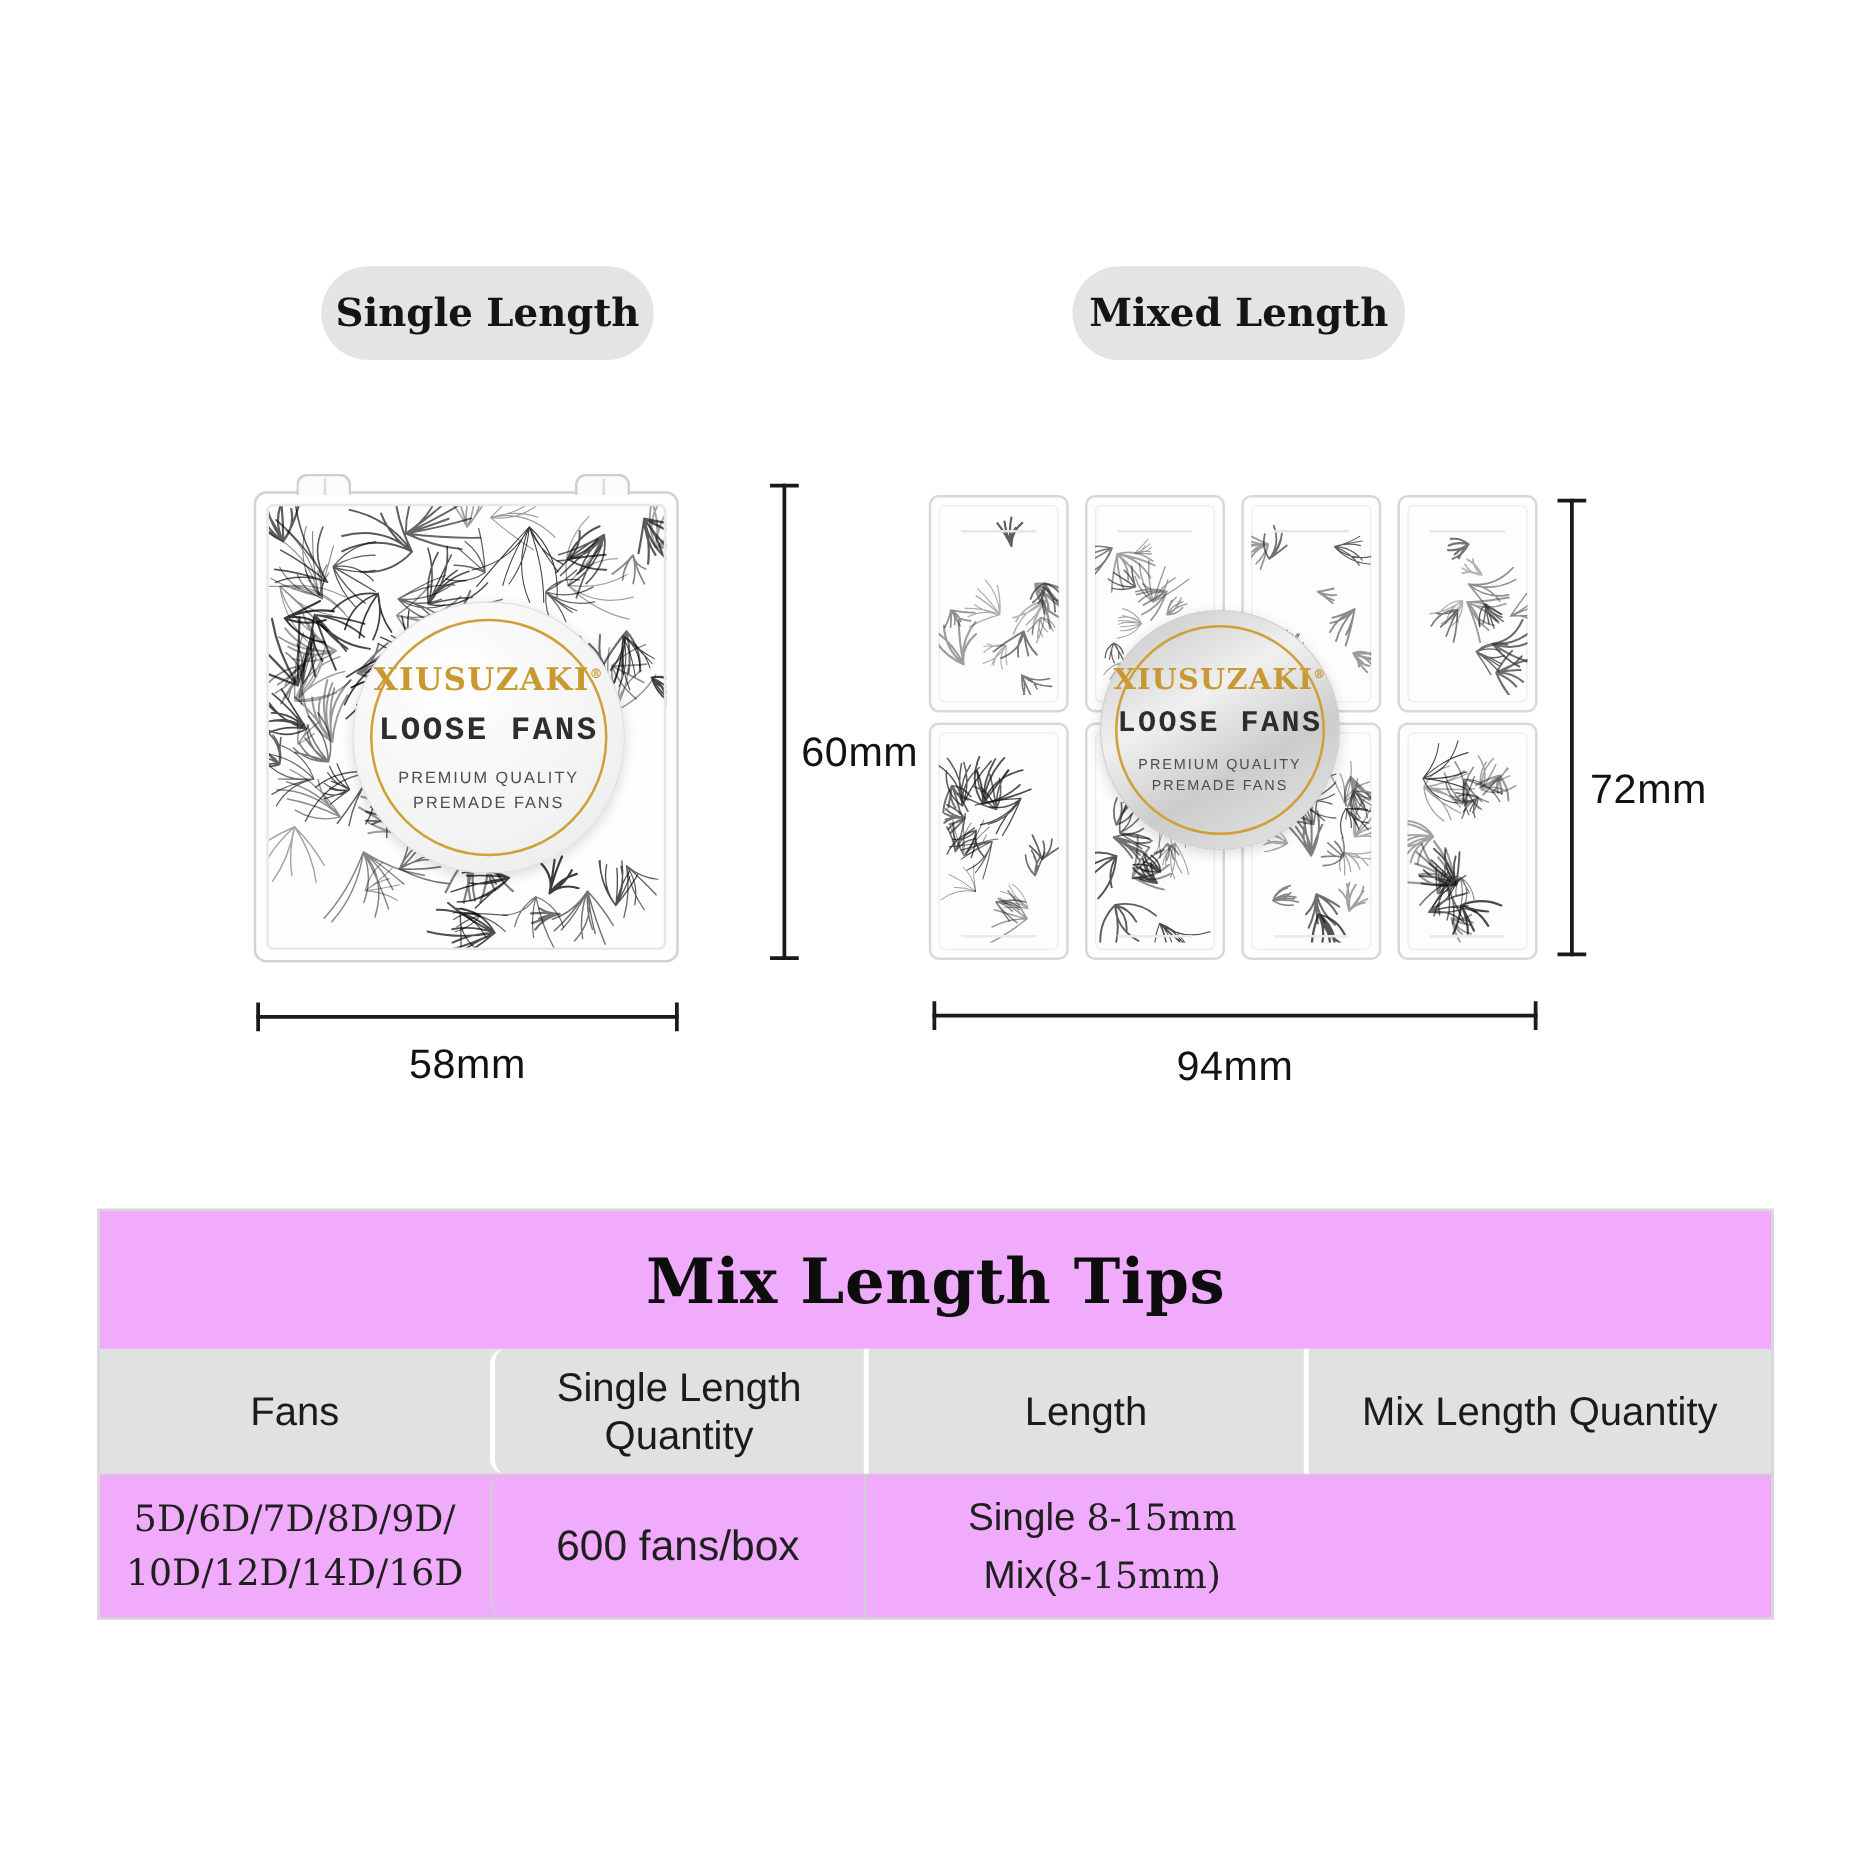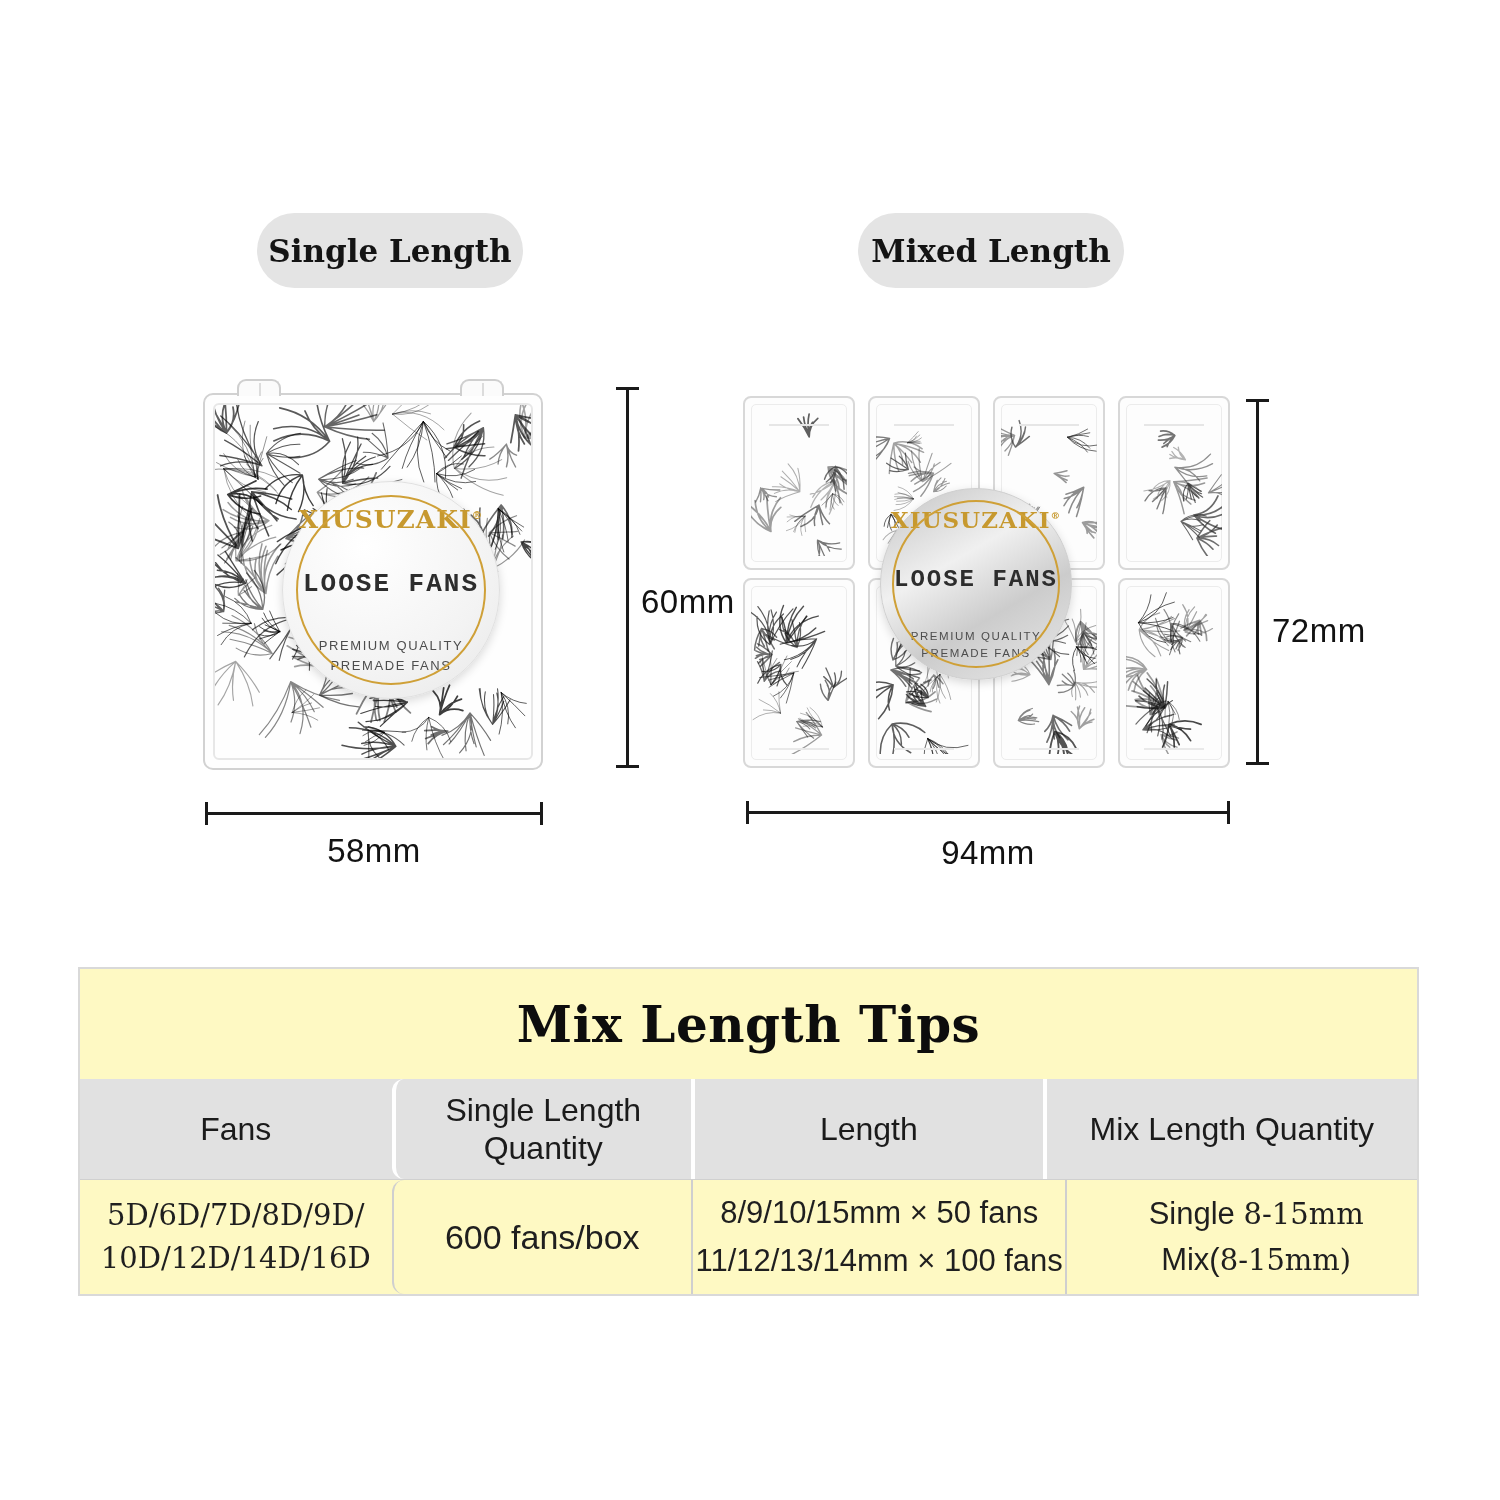--- a/index.html
+++ b/index.html
@@ -22,21 +22,21 @@
          border:2px solid #cfcfcf;border-bottom:none;border-radius:9px 9px 0 0;box-sizing:border-box;}
   .hinge::after{content:"";position:absolute;left:50%;top:2px;bottom:0;width:2px;background:#dcdcdc;}
   .hinge.h1{left:32px;} .hinge.h2{left:255px;}
 
   .lash-svg{position:absolute;display:block;}
   .lash-single{left:10px;top:9px;width:318px;height:355px;}
 
   
   .label-circle{position:absolute;border-radius:50%;display:flex;flex-direction:column;
                 align-items:center;justify-content:center;text-align:center;
-                box-shadow:0 3px 10px rgba(0,0,0,0.15);gap:24px;}
+                box-shadow:0 3px 10px rgba(0,0,0,0.15);}
   .label-circle .ring{position:absolute;border:2.5px solid #cfa037;border-radius:50%;pointer-events:none;}
   .brand-name{font-family:"DejaVu Serif",serif;font-weight:700;color:#c7992f;letter-spacing:1px;}
   .brand-name sup{font-size:0.42em;vertical-align:super;}
   .product-name{font-weight:700;color:#2d2d2d;letter-spacing:2px;font-family:Liberation Mono, monospace;}
   .tagline{color:#4d4d4d;letter-spacing:1.6px;line-height:1.5;font-family:"Liberation Sans",sans-serif;}
 
   .label-white{left:77px;top:86px;width:216px;height:216px;
                background:radial-gradient(circle at 38% 30%, #ffffff 0%, #f3f3f3 62%, #e7e7e7 100%);
                border:1px solid #e0e0e0;}
   .label-white .ring{inset:13px;}
@@ -76,21 +76,21 @@
   .dim-60-label{left:641px;top:583px;}
   .dim-58{left:205px;top:812px;width:338px;}
   .dim-58-label{left:205px;top:832px;width:338px;text-align:center;}
   .dim-72{left:1256px;top:399px;height:366px;}
   .dim-72-label{left:1272px;top:564px;margin-top:48px;}
   .dim-94{left:746px;top:811px;width:484px;}
   .dim-94-label{left:746px;top:834px;width:484px;text-align:center;}
 
   
   .spec-table{position:absolute;left:78px;top:967px;width:1341px;border:2px solid #d9d9d9;
-              box-sizing:border-box;background:#fef9c3;}
+              box-sizing:border-box;background:#f0abfc;}
   .t-title{height:110px;display:flex;align-items:center;justify-content:center;
            font-family:"DejaVu Serif",serif;font-weight:700;font-size:50px;color:#0d0d0d;letter-spacing:0.5px;}
   .t-head{display:flex;height:100px;background:#e1e1e1;}
   .t-head .th{display:flex;align-items:center;justify-content:center;text-align:center;
               font-size:32px;color:#1b1b1b;line-height:1.2;padding:0 28px;box-sizing:border-box;}
   .t-head .th + .th{border-left:4px solid #ffffff;}
   .t-body{display:flex;height:114px;border-top:1px solid #d0d0d0;}
   .t-body .td{display:flex;flex-direction:column;align-items:center;justify-content:center;
               text-align:center;color:#1f1f1f;box-sizing:border-box;}
   .t-body .td + .td{border-left:2px solid #cfcfcf;}
@@ -390,24 +390,20 @@
       <div class="th w3">Mix Length Quantity</div>
     </div>
     <div class="t-body">
       <div class="td fans w1">
         <div>5D/6D/7D/8D/9D/</div>
         <div>10D/12D/14D/16D</div>
       </div>
       <div class="td qty w2">
         <div>600 fans/box</div>
       </div>
-      <div class="td mixqty w3">
-        <div>8/9/10/15mm × 50 fans</div>
-        <div>11/12/13/14mm × 100 fans</div>
-      </div>
       <div class="td len w4">
         <div><span>Single </span><span class="num">8-15mm</span></div>
         <div><span>Mix(</span><span class="num">8-15mm)</span></div>
       </div>
     </div>
   </div>
 
 </div>
 
 </body></html>

